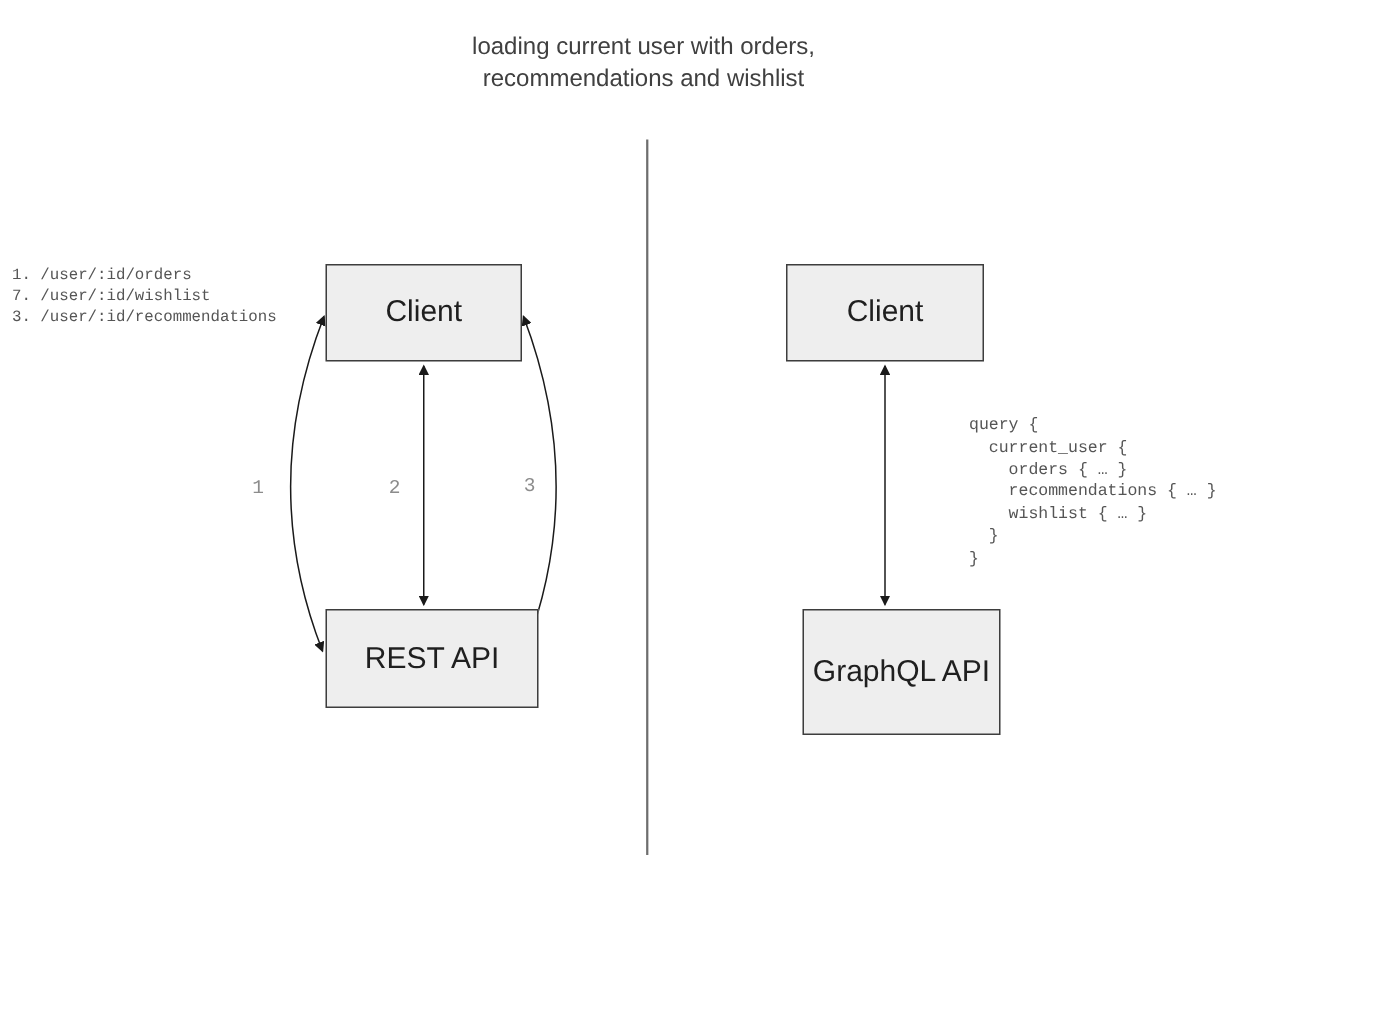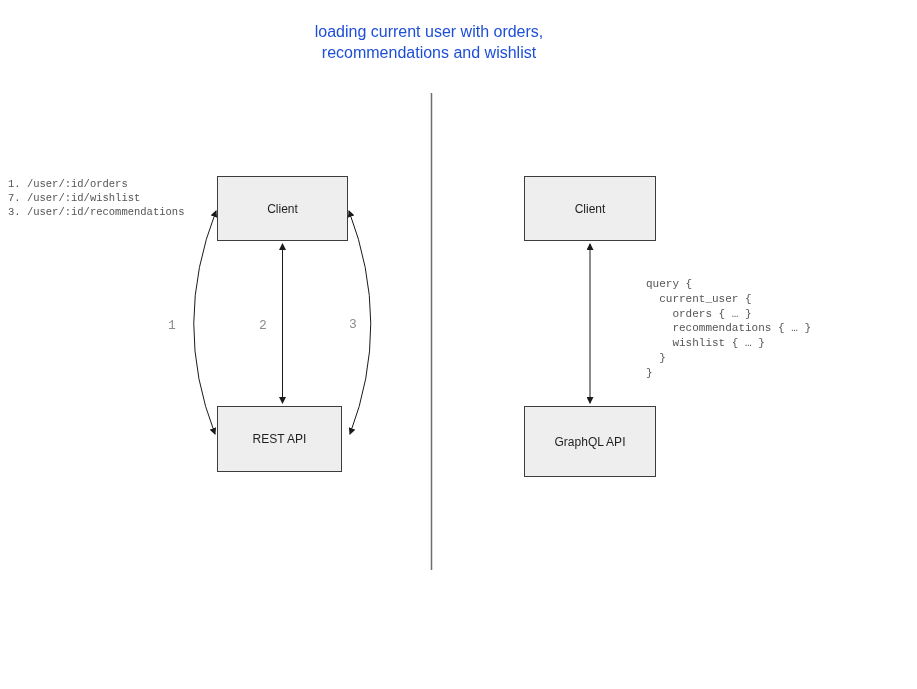--- a/index.html
+++ b/index.html
@@ -16,45 +16,45 @@
     overflow: hidden;
   }
   .diagram-title {
     position: absolute;
     top: 21px;
     left: 0;
     width: 858px;
     text-align: center;
     font-size: 16px;
     line-height: 21px;
-    color: #1d4ed8;
+    color: #404040;
     white-space: pre-line;
   }
   .arrows-layer {
     position: absolute;
     top: 0;
     left: 0;
     width: 917px;
     height: 689px;
   }
   .node-box {
     position: absolute;
     background: #eeeeee;
     border: 1px solid #3d3d3d;
     display: flex;
     align-items: center;
     justify-content: center;
     box-sizing: border-box;
-    font-size: 12px;
+    font-size: 20px;
     color: #1f1f1f;
   }
   .box-client-left  { left: 217px; top: 176px; width: 131px; height: 65px; }
-  .box-rest-api     { left: 217px; top: 406px; width: 125px; height: 66px; }
+  .box-rest-api     { left: 217px; top: 406px; width: 142px; height: 66px; }
   .box-client-right { left: 524px; top: 176px; width: 132px; height: 65px; }
-  .box-graphql-api  { left: 524px; top: 406px; width: 132px; height: 71px; }
+  .box-graphql-api  { left: 535px; top: 406px; width: 132px; height: 84px; }
   .code {
     position: absolute;
     margin: 0;
     font-family: "Liberation Mono", "DejaVu Sans Mono", monospace;
     color: #555555;
     white-space: pre;
   }
   .endpoints-list {
     left: 8px;
     top: 177px;

